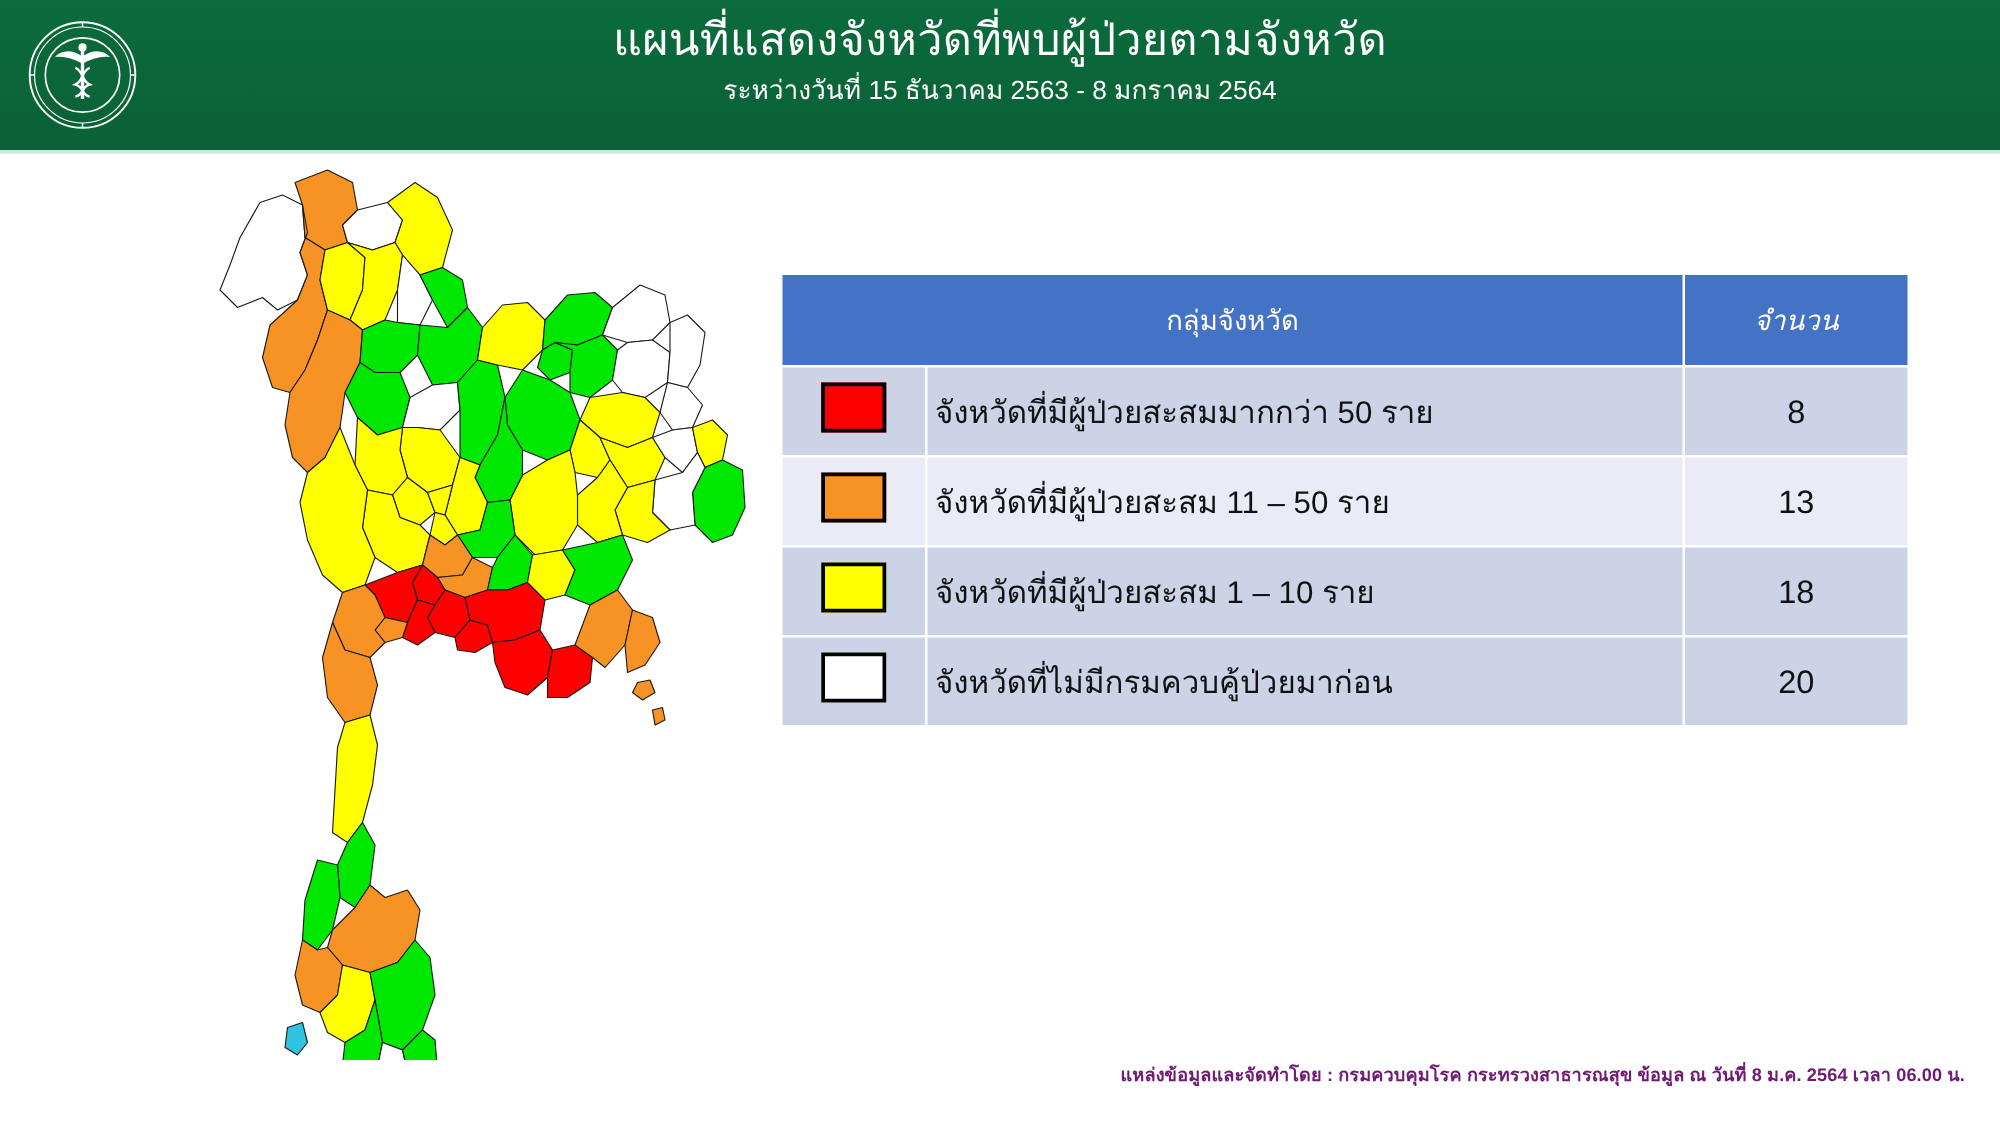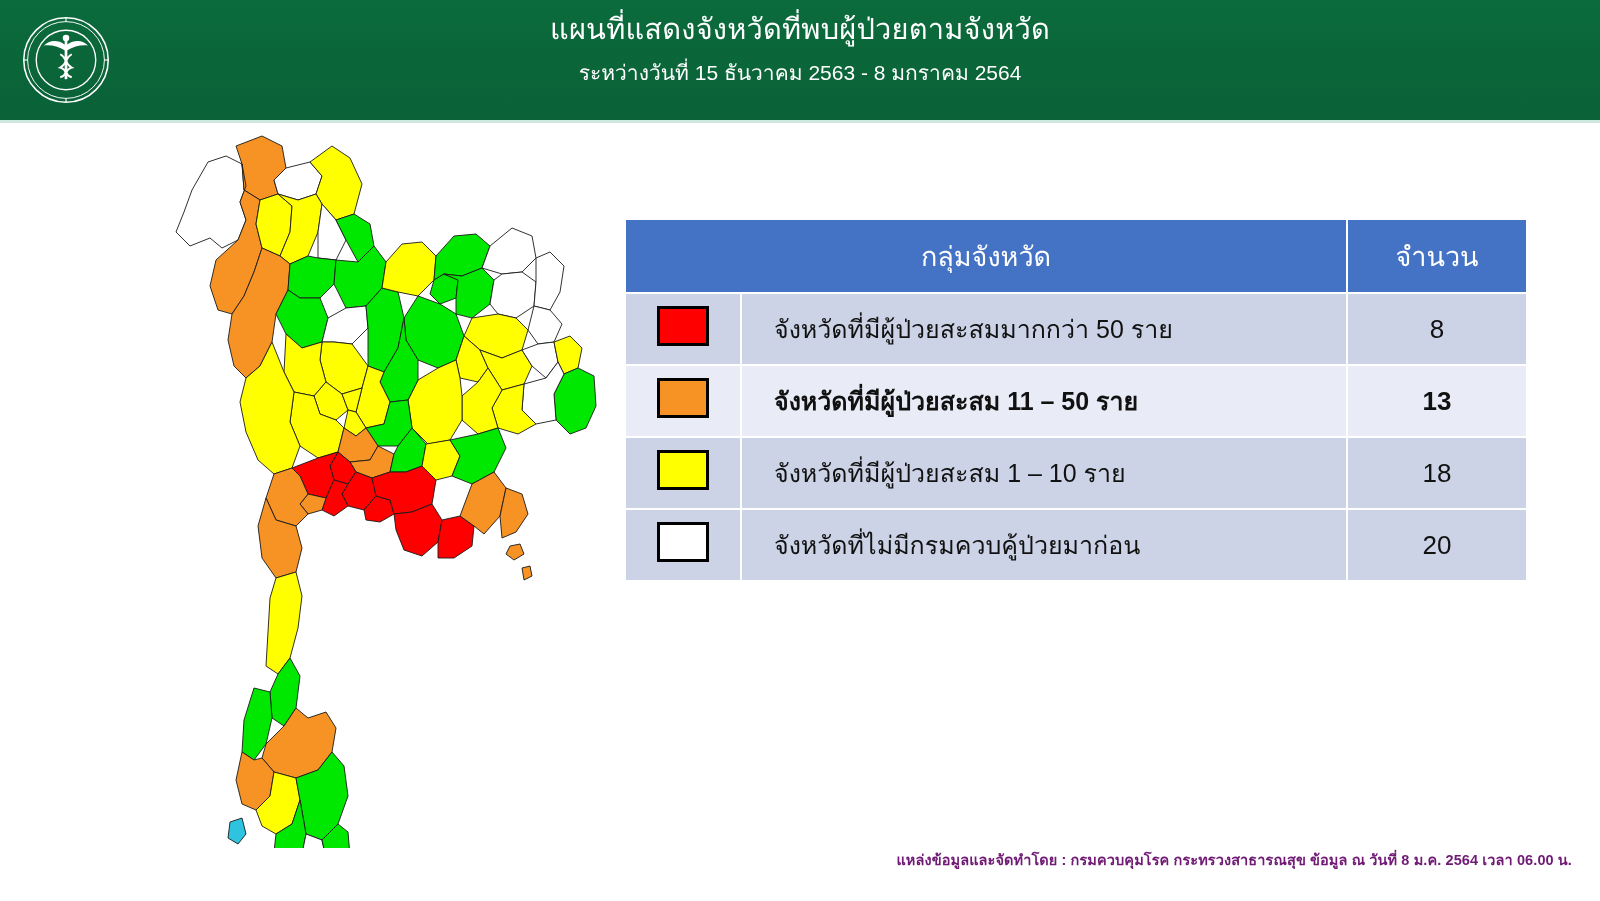--- a/index.html
+++ b/index.html
@@ -34,26 +34,25 @@
     width: 96px; height: 112px;
   }
   .header-text {
     position: absolute;
     left: 130px; top: 12px;
     width: 1340px;
     text-align: center;
     color: #ffffff;
   }
   .title-main {
-    font-size: 29px;
+    font-size: 36px;
     line-height: 40px;
     font-weight: 400;
     letter-spacing: .2px;
     white-space: nowrap;
-    font-family: Liberation Mono, monospace;
   }
   .title-sub {
     font-size: 21px;
     line-height: 42px;
     font-weight: 400;
     white-space: nowrap;
   }
 
   
   .map-wrap {
@@ -68,40 +67,40 @@
   .legend-table {
     position: absolute;
     left: 624px; top: 218px;
     width: 904px;
     border-collapse: separate;
     border-spacing: 2px 2px;
   }
   .legend-table th {
     background: #4472c4;
     color: #ffffff;
-    font-size: 27px;
+    font-size: 22px;
     font-weight: 400;
     height: 72px;
     text-align: center;
     vertical-align: middle;
     border: 0;
   }
   .legend-table th.col-group { width: 722px; }
-  .legend-table th.col-count { width: 178px; }
+  .legend-table th.col-count { width: 178px; font-style: italic; }
   .legend-table td {
     height: 70px;
     vertical-align: middle;
     border: 0;
     font-size: 25px;
     color: #111111;
   }
   .row-odd td  { background: #ccd3e7; }
-  .row-even td { background: #e9ecf6; font-weight: bold; }
+  .row-even td { background: #e9ecf6; }
   td.swatch-cell { width: 114px; text-align: center; padding: 0; }
-  td.label-cell  { padding-left: 32px; text-align: left; white-space: nowrap; }
+  td.label-cell  { padding-left: 6px; text-align: left; white-space: nowrap; }
   td.count-cell  { width: 178px; text-align: center; font-size: 26px; }
   .swatch {
     display: inline-block;
     width: 52px; height: 40px;
     border: 3px solid #000000;
   }
 
   
   .footer {
     position: absolute;

